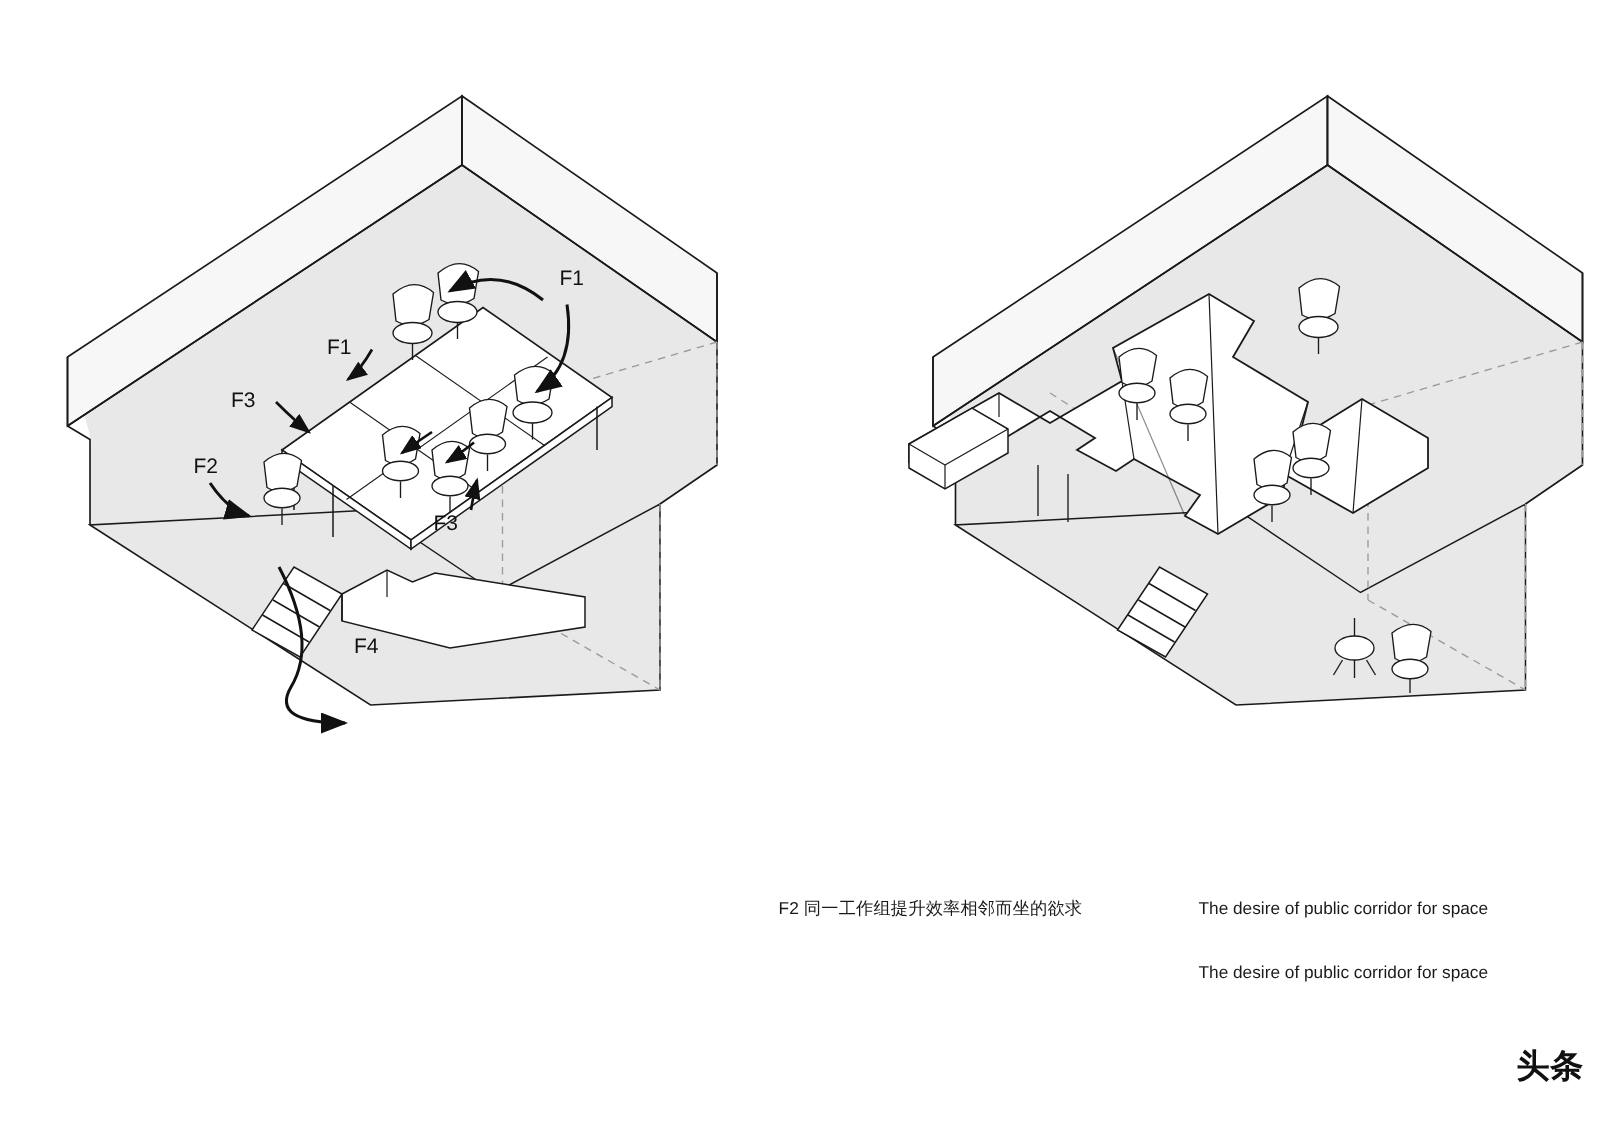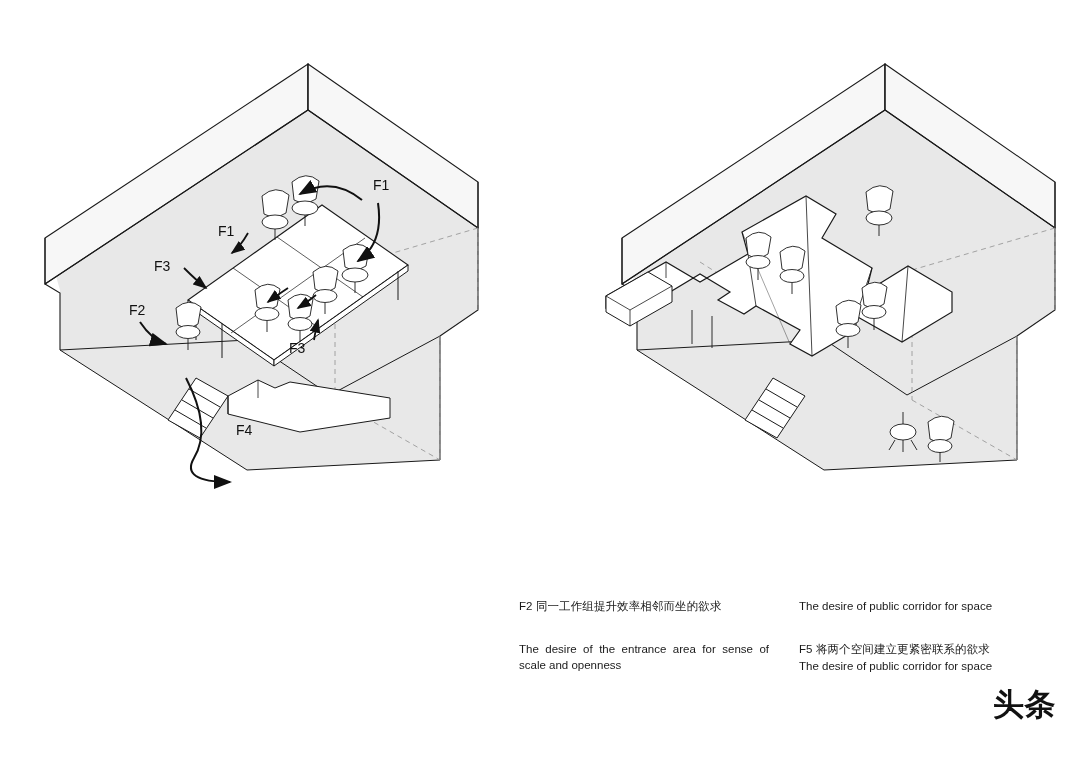--- a/index.html
+++ b/index.html
@@ -55,21 +55,21 @@
     position: absolute;
     right: 24px;
     bottom: 18px;
     font-size: 26px;
     font-weight: bold;
     color: #111111;
     letter-spacing: 0.5px;
     display: flex;
     align-items: baseline;
   }
-  .watermark .wm-toutiao { font-size: 31px; }
+  .watermark .wm-toutiao { font-size: 22px; }
   .watermark .wm-at { font-size: 25px; margin-left: 6px; }
   .label-text {
     font-family: "Liberation Sans", sans-serif;
     font-size: 14px;
     fill: #111;
   }
 </style>
 </head>
 <body>
 
@@ -316,29 +316,27 @@
       </g>
     </g>
   </svg>
 
   <div class="legend">
     <div class="legend-col">
       <div class="legend-entry">
         <div class="legend-zh">F2 同一工作组提升效率相邻而坐的欲求</div>
       </div>
       <div class="legend-entry">
-        <div class="legend-en">The desire of the entrance area for sense of scale and openness</div>
       </div>
     </div>
     <div class="legend-col">
       <div class="legend-entry">
         <div class="legend-en">The desire of public corridor for space</div>
       </div>
       <div class="legend-entry">
-        <div class="legend-zh">F5 将两个空间建立更紧密联系的欲求</div>
         <div class="legend-en">The desire of public corridor for space</div>
       </div>
     </div>
   </div>
 
   <div class="watermark">
     <span class="wm-toutiao">头条</span>
   </div>
 
 </div>

